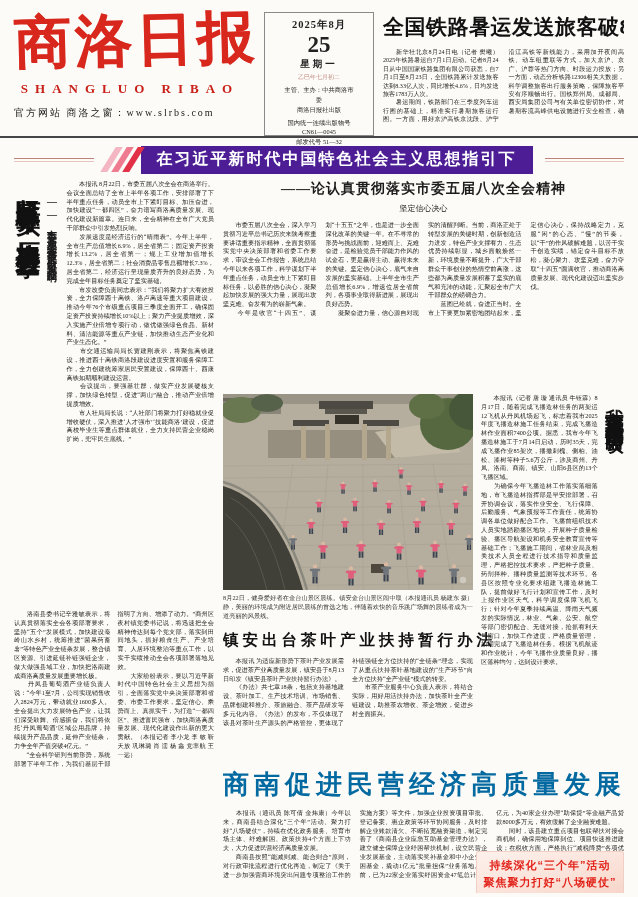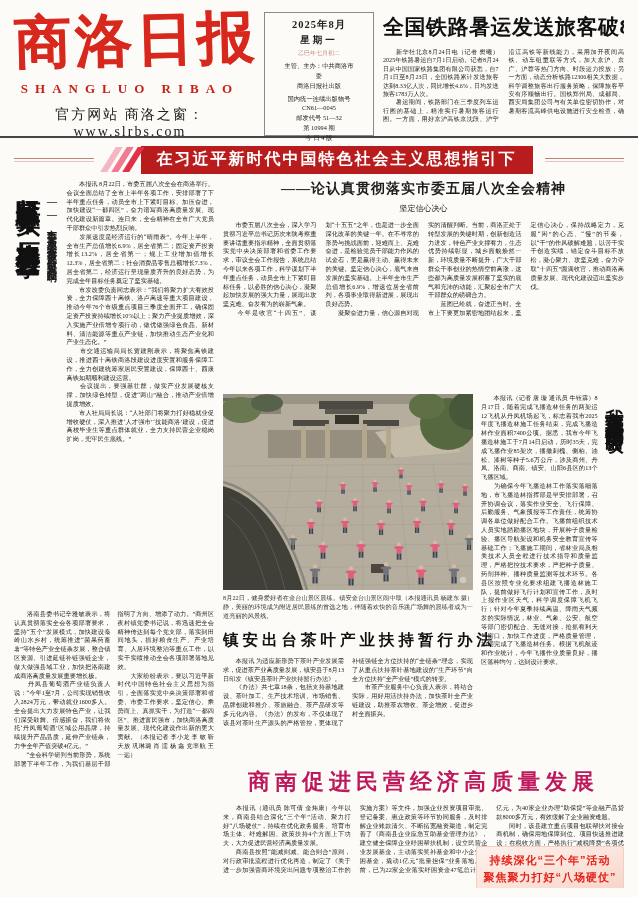--- a/index.html
+++ b/index.html
@@ -4,40 +4,40 @@
 <style>
   html,body{margin:0;padding:0;background:#e8e8e4;}
   .page{position:relative;width:638px;height:897px;background:#fcfbf7;overflow:hidden;
         font-family:"Liberation Serif","DejaVu Serif",serif;color:#1c1c1c;box-sizing:border-box;}
   
   .header{display:flex;padding:10px 14px 0;height:136px;box-sizing:border-box;}
   .masthead{width:250px;flex:none;}
   .masthead-title{color:#d8281e;font-size:57px;font-weight:bold;line-height:1.02;letter-spacing:4px;
                   font-family:"DejaVu Serif",serif;transform:rotate(-1.5deg);text-shadow:0.5px 0.5px 0 #d8281e;}
   .masthead-latin{color:#c92019;font-weight:bold;letter-spacing:7px;font-size:13px;margin-top:13px;text-align:center;width:232px;}
-  .masthead-site{font-size:14px;letter-spacing:2px;margin-top:9px;text-align:center;width:232px;color:#222;}
+  .masthead-site{font-size:10px;letter-spacing:2px;margin-top:9px;text-align:left;width:232px;color:#222;}
   .datebox{width:110px;flex:none;border:1px solid #8a8a8a;margin:2px 9px 0 0;padding:4px 19px;box-sizing:border-box;
            text-align:center;font-size:6.3px;line-height:1.55;color:#222;}
   .datebox .d1{font-size:10.5px;font-weight:bold;letter-spacing:1px;}
   .datebox .d2{font-size:23px;font-weight:bold;line-height:1.05;}
   .datebox .d3{font-size:9.5px;font-weight:bold;letter-spacing:3px;margin-bottom:1px;}
   .datebox .d4{font-size:6px;color:#c08a80;margin-bottom:3px;}
   .topstory{flex:1;padding-top:3px;overflow:hidden;}
   .topstory h1{font-size:21px;font-family:"Liberation Sans","DejaVu Sans",sans-serif;font-weight:900;
                letter-spacing:0.5px;margin:0 0 7px;white-space:nowrap;color:#111;}
   .smallcols2{column-count:2;column-gap:10px;font-size:6.1px;line-height:1.38;text-align:justify;
               height:78px;overflow:hidden;white-space:pre-line;}
   .header-rule{border-top:2.5px solid #454545;margin:0;}
   
   .banner-row{display:flex;align-items:center;margin:8px 14px 7px;height:27px;}
   .banner-line{flex:1;height:2px;border-top:1px solid #c08179;border-bottom:1px solid #e6c6bf;}
   .banner-stripes{display:flex;margin-left:14px;transform:skewX(-32deg);}
   .banner-stripes i{width:7px;height:25px;margin-right:4px;}
   .stripe1{background:#f3b6c2;} .stripe2{background:#ee7b90;} .stripe3{background:#e23047;}
-  .banner-box{background:#b91c1c;color:#fff;font-family:"Liberation Sans","DejaVu Sans",sans-serif;
+  .banner-box{background:#4c1d95;color:#fff;font-family:"Liberation Sans","DejaVu Sans",sans-serif;
               font-weight:bold;font-size:16px;letter-spacing:2px;padding:3px 16px 4px;white-space:nowrap;}
   .banner-row .banner-line.right{margin-left:12px;}
   
   .main{display:flex;padding:0 14px;gap:9px;}
   .bodytext{font-size:6.2px;line-height:1.42;text-align:justify;white-space:pre-line;color:#222;}
   .leftcol{width:200px;flex:none;overflow:hidden;}
   .parta{display:flex;height:424px;overflow:hidden;}
   .vheads{flex:none;display:flex;}
   .vhead{writing-mode:vertical-lr;text-orientation:upright;font-family:"Liberation Sans","DejaVu Sans",sans-serif;
          font-weight:900;font-size:25px;letter-spacing:2px;line-height:1.1;height:420px;color:#111;}
@@ -62,21 +62,21 @@
           font-size:15.5px;letter-spacing:4px;margin:0 0 6px;color:#111;white-space:nowrap;}
   .cols2{column-count:2;column-gap:8px;height:92px;overflow:hidden;}
   .flycol{flex:1;overflow:hidden;}
   .fly-head{float:right;writing-mode:vertical-lr;text-orientation:upright;
             font-family:"Liberation Sans","DejaVu Sans",sans-serif;font-weight:900;font-size:18.5px;
             letter-spacing:2px;height:298px;margin:0 0 5px 6px;line-height:1.1;color:#111;}
   .shangnan{margin-top:7px;position:relative;overflow:visible;}
   .kicker{text-align:center;font-family:"Liberation Sans","DejaVu Sans",sans-serif;font-weight:bold;
           font-size:12.5px;letter-spacing:2px;margin:1px 0 3px;color:#111;white-space:nowrap;}
   .shangnan h2{text-align:center;font-family:"Liberation Sans","DejaVu Sans",sans-serif;font-weight:900;
-               font-size:22px;letter-spacing:5px;margin:0 0 7px;color:#be185d;white-space:nowrap;}
+               font-size:26px;letter-spacing:5px;margin:0 0 7px;color:#0369a1;white-space:nowrap;}
   .cols3{column-count:3;column-gap:9px;height:84px;overflow:hidden;}
   .promo{position:absolute;right:0;bottom:-4px;width:148px;height:46px;
          background:linear-gradient(165deg,#fdf1ec 0%,#fbe3da 55%,#f7d4c8 100%);
          border-radius:3px;box-shadow:inset 0 0 0 1px #f2cfc4;
          display:flex;flex-direction:column;align-items:center;justify-content:center;}
   .promo div{color:#e2231a;font-weight:900;font-family:"Liberation Sans","DejaVu Sans",sans-serif;
              font-size:11px;letter-spacing:1px;line-height:1.55;white-space:nowrap;}
 </style>
 </head>
 <body>
@@ -84,20 +84,21 @@
 <div class="page">
 
   <div class="header">
     <div class="masthead">
       <div class="masthead-title">商洛日报</div>
       <div class="masthead-latin">SHANGLUO RIBAO</div>
       <div class="masthead-site">官方网站 商洛之窗：www.slrbs.com</div>
     </div>
     <div class="datebox">
       <div class="d1">2025年8月</div>
+      <div class="d2">25</div>
       <div class="d3">星期一</div>
       <div class="d4">乙巳年七月初二</div>
       <div>主管、主办：中共商洛市委</div>
       <div>商洛日报社出版</div>
       <div style="margin-top:3px;">国内统一连续出版物号</div>
       <div>CN61—0045</div>
       <div>邮发代号 51—32</div>
       <div>第 10994 期</div>
       <div>今 日 4 版</div>
     </div>

